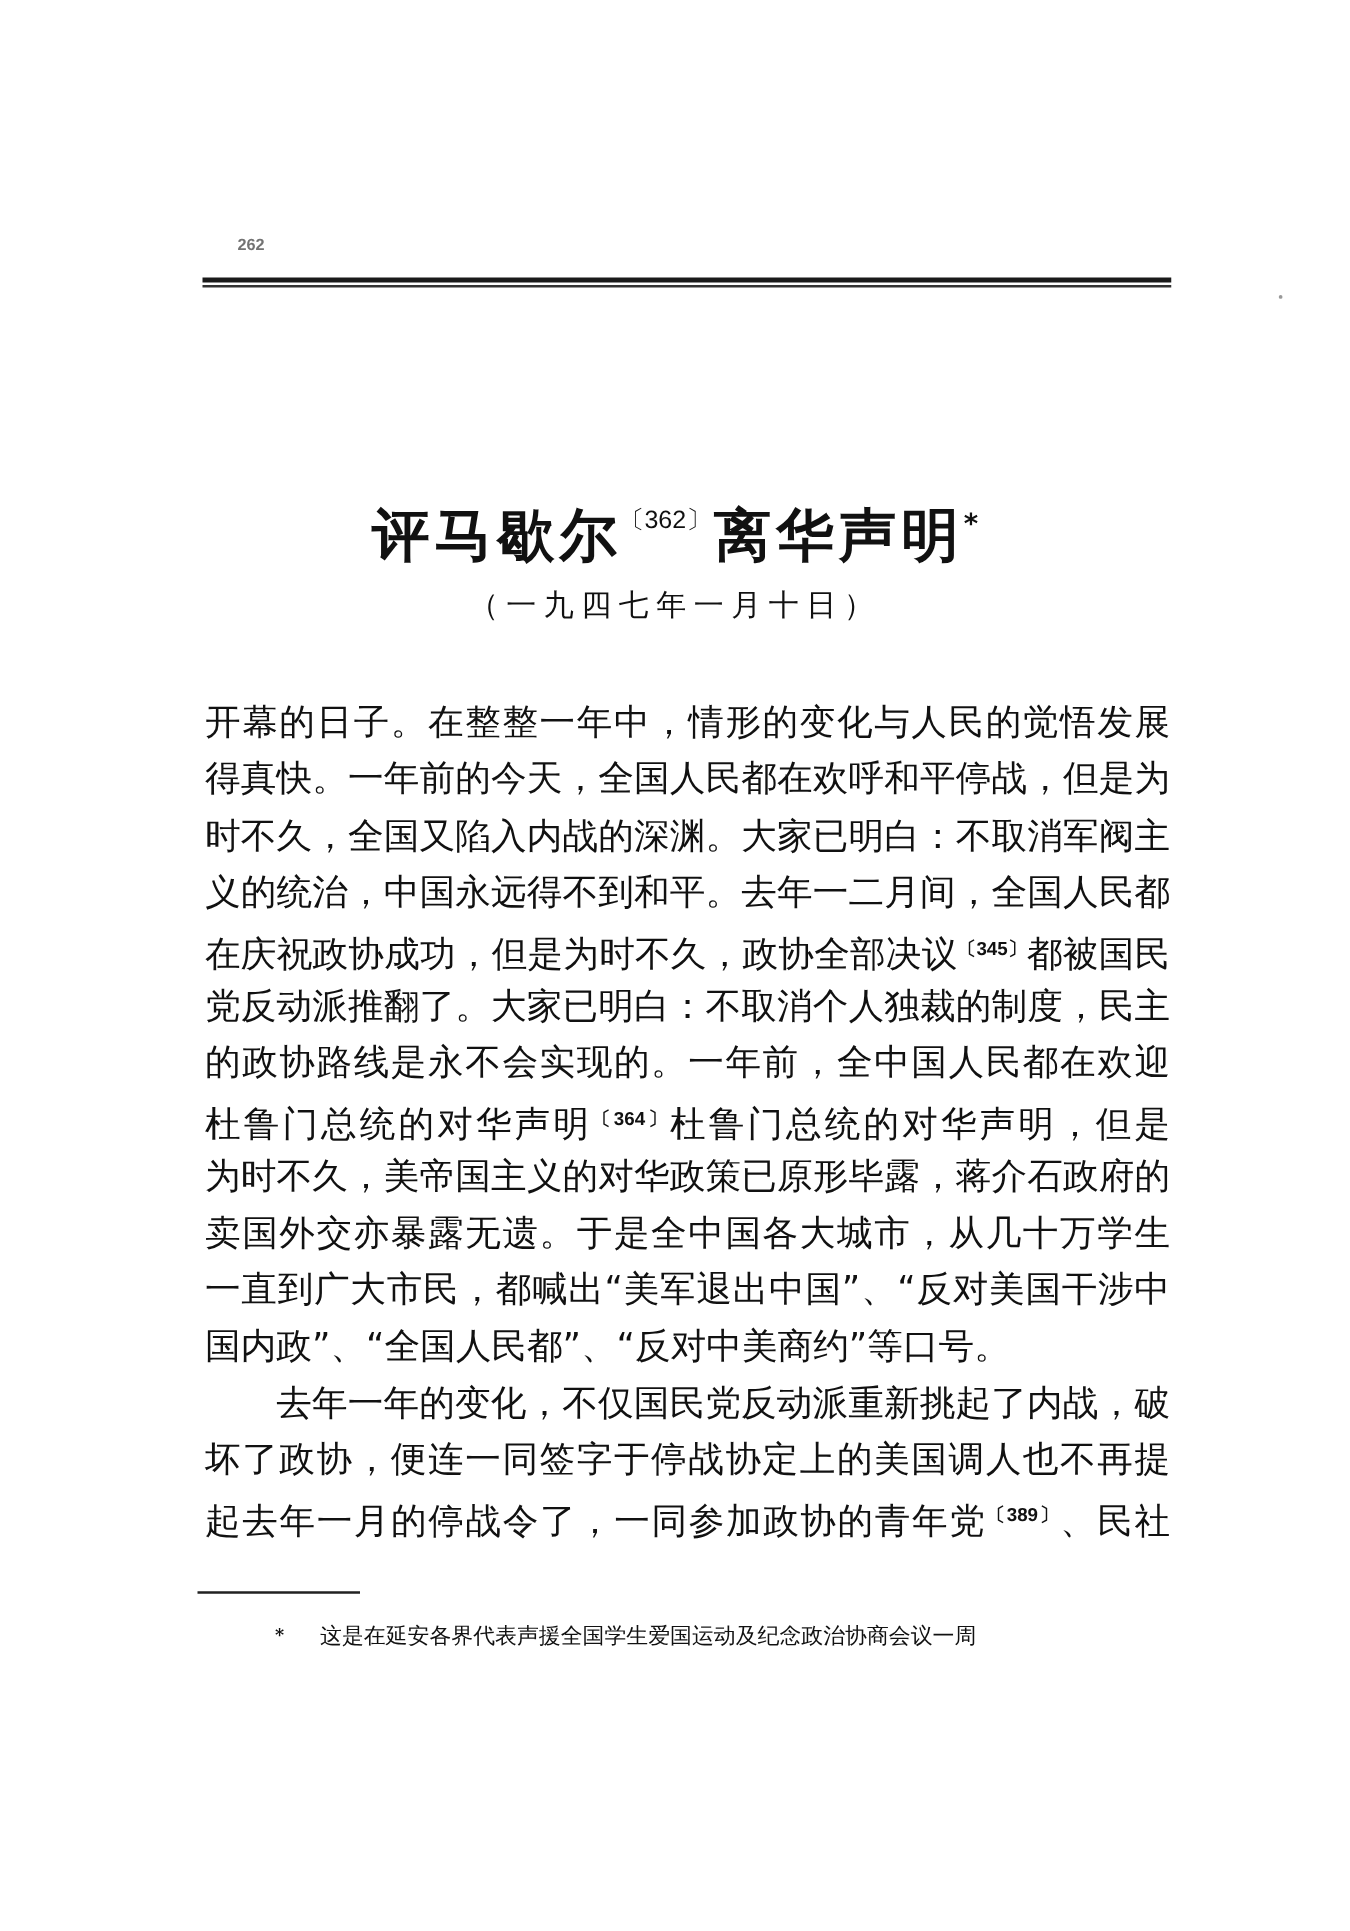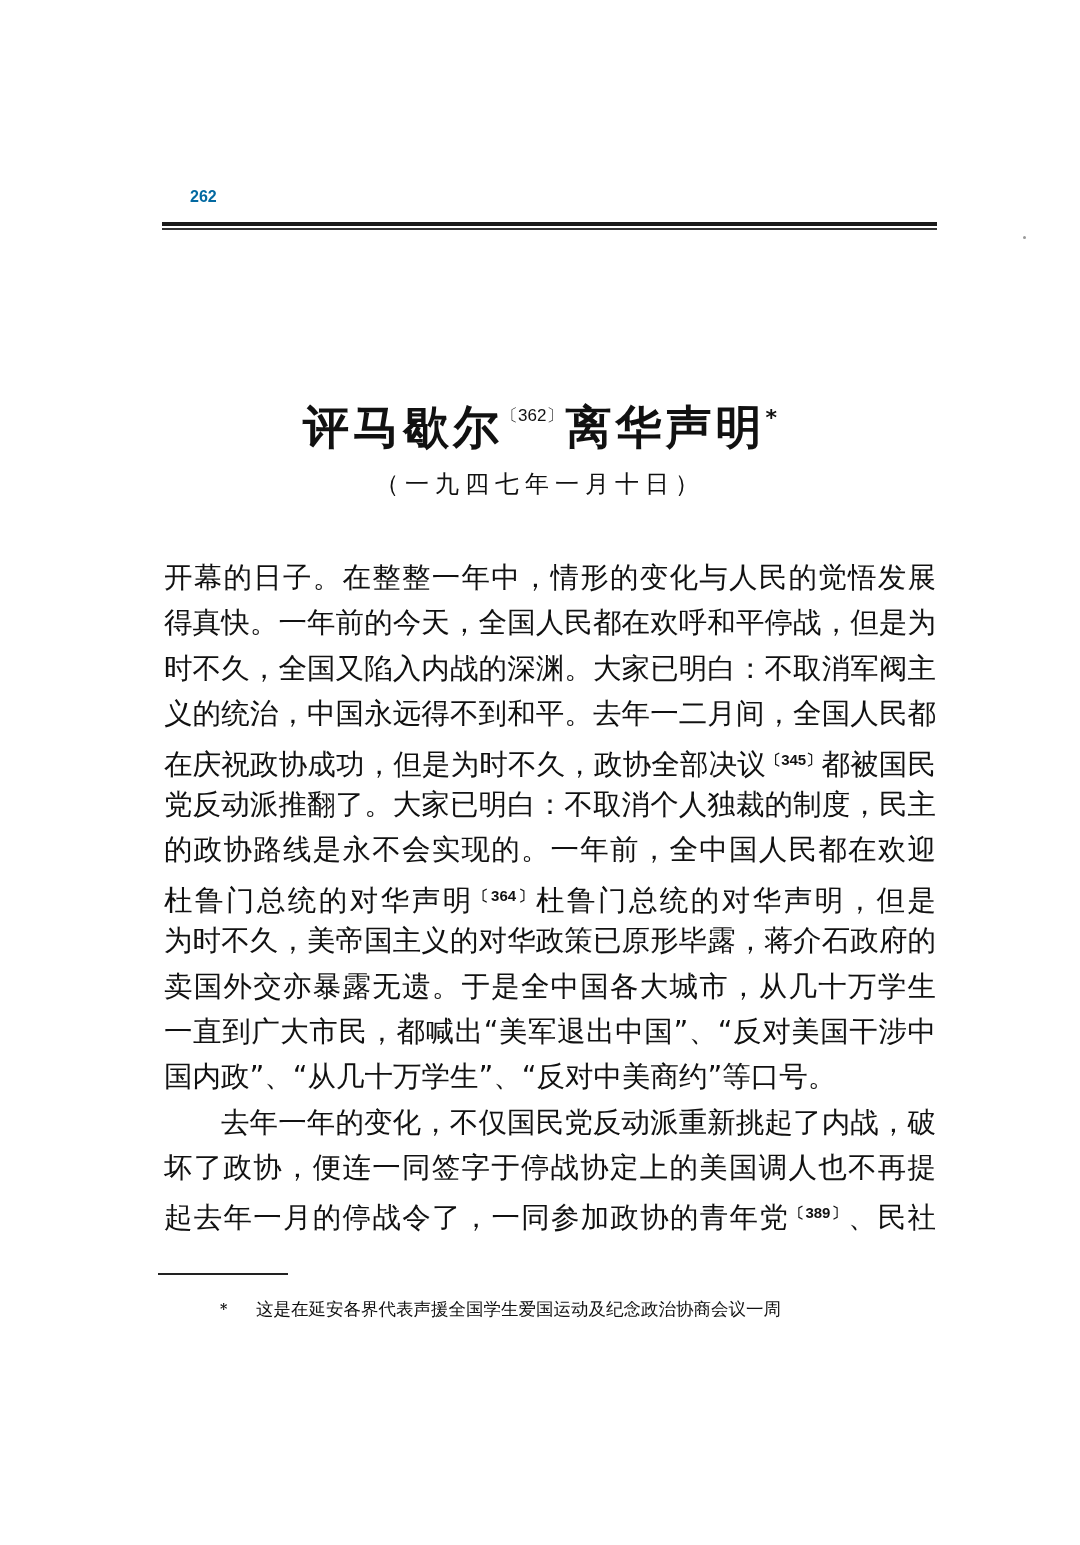--- a/index.html
+++ b/index.html
@@ -14,23 +14,23 @@
       overflow: hidden;
       color: #111111;
       font-family: "DejaVu Serif", "Liberation Serif", serif;
     }
     .page-number {
       position: absolute;
       left: 190px;
       top: 188px;
       font-family: "Liberation Sans", "DejaVu Sans", sans-serif;
       font-weight: bold;
-      font-size: 16px;
+      font-size: 13px;
       letter-spacing: 0px;
-      color: #0369a1;
+      color: #737373;
     }
     .header-rule {
       position: absolute;
       left: 162px;
       top: 222px;
       width: 775px;
       height: 9px;
     }
     .header-rule .thick {
       position: absolute;
@@ -53,21 +53,21 @@
       top: 388px;
       text-align: center;
       font-family: "DejaVu Sans", "Liberation Sans", sans-serif;
       font-weight: bold;
       font-size: 46px;
       letter-spacing: 4px;
       line-height: 56px;
       white-space: nowrap;
     }
     .title .note-ref {
-      font-size: 17px;
+      font-size: 20px;
       font-weight: normal;
       vertical-align: 22px;
       letter-spacing: 0;
       margin: 0 2px 0 -2px;
       font-family: "Liberation Sans", sans-serif;
     }
     .title .star {
       font-size: 22px;
       vertical-align: 18px;
       letter-spacing: 0;
@@ -163,21 +163,21 @@
     <div class="line">得真快。一年前的今天，全国人民都在欢呼和平停战，但是为</div>
     <div class="line">时不久，全国又陷入内战的深渊。大家已明白：不取消军阀主</div>
     <div class="line">义的统治，中国永远得不到和平。去年一二月间，全国人民都</div>
     <div class="line"><span>在庆祝政协成功，但是为时不久，政协全部决议</span><span class="ref">〔345〕</span><span>都被国民</span></div>
     <div class="line">党反动派推翻了。大家已明白：不取消个人独裁的制度，民主</div>
     <div class="line">的政协路线是永不会实现的。一年前，全中国人民都在欢迎</div>
     <div class="line"><span>杜鲁门总统的对华声明</span><span class="ref">〔364〕</span><span>杜鲁门总统的对华声明，但是</span></div>
     <div class="line">为时不久，美帝国主义的对华政策已原形毕露，蒋介石政府的</div>
     <div class="line">卖国外交亦暴露无遗。于是全中国各大城市，从几十万学生</div>
     <div class="line">一直到广大市民，都喊出“美军退出中国”、“反对美国干涉中</div>
-    <div class="line last">国内政”、“从几十万学生”、“反对中美商约”等口号。</div>
+    <div class="line last">国内政”、“全国人民都”、“反对中美商约”等口号。</div>
     <div class="line indent">去年一年的变化，不仅国民党反动派重新挑起了内战，破</div>
     <div class="line">坏了政协，便连一同签字于停战协定上的美国调人也不再提</div>
     <div class="line"><span>起去年一月的停战令了，一同参加政协的青年党</span><span class="ref">〔389〕</span><span>、民社</span></div>
   </div>
 
   <div class="footnote-rule"></div>
 
   <div class="footnote">
     <span class="fn-marker">*</span>
     <div class="fn-content">

